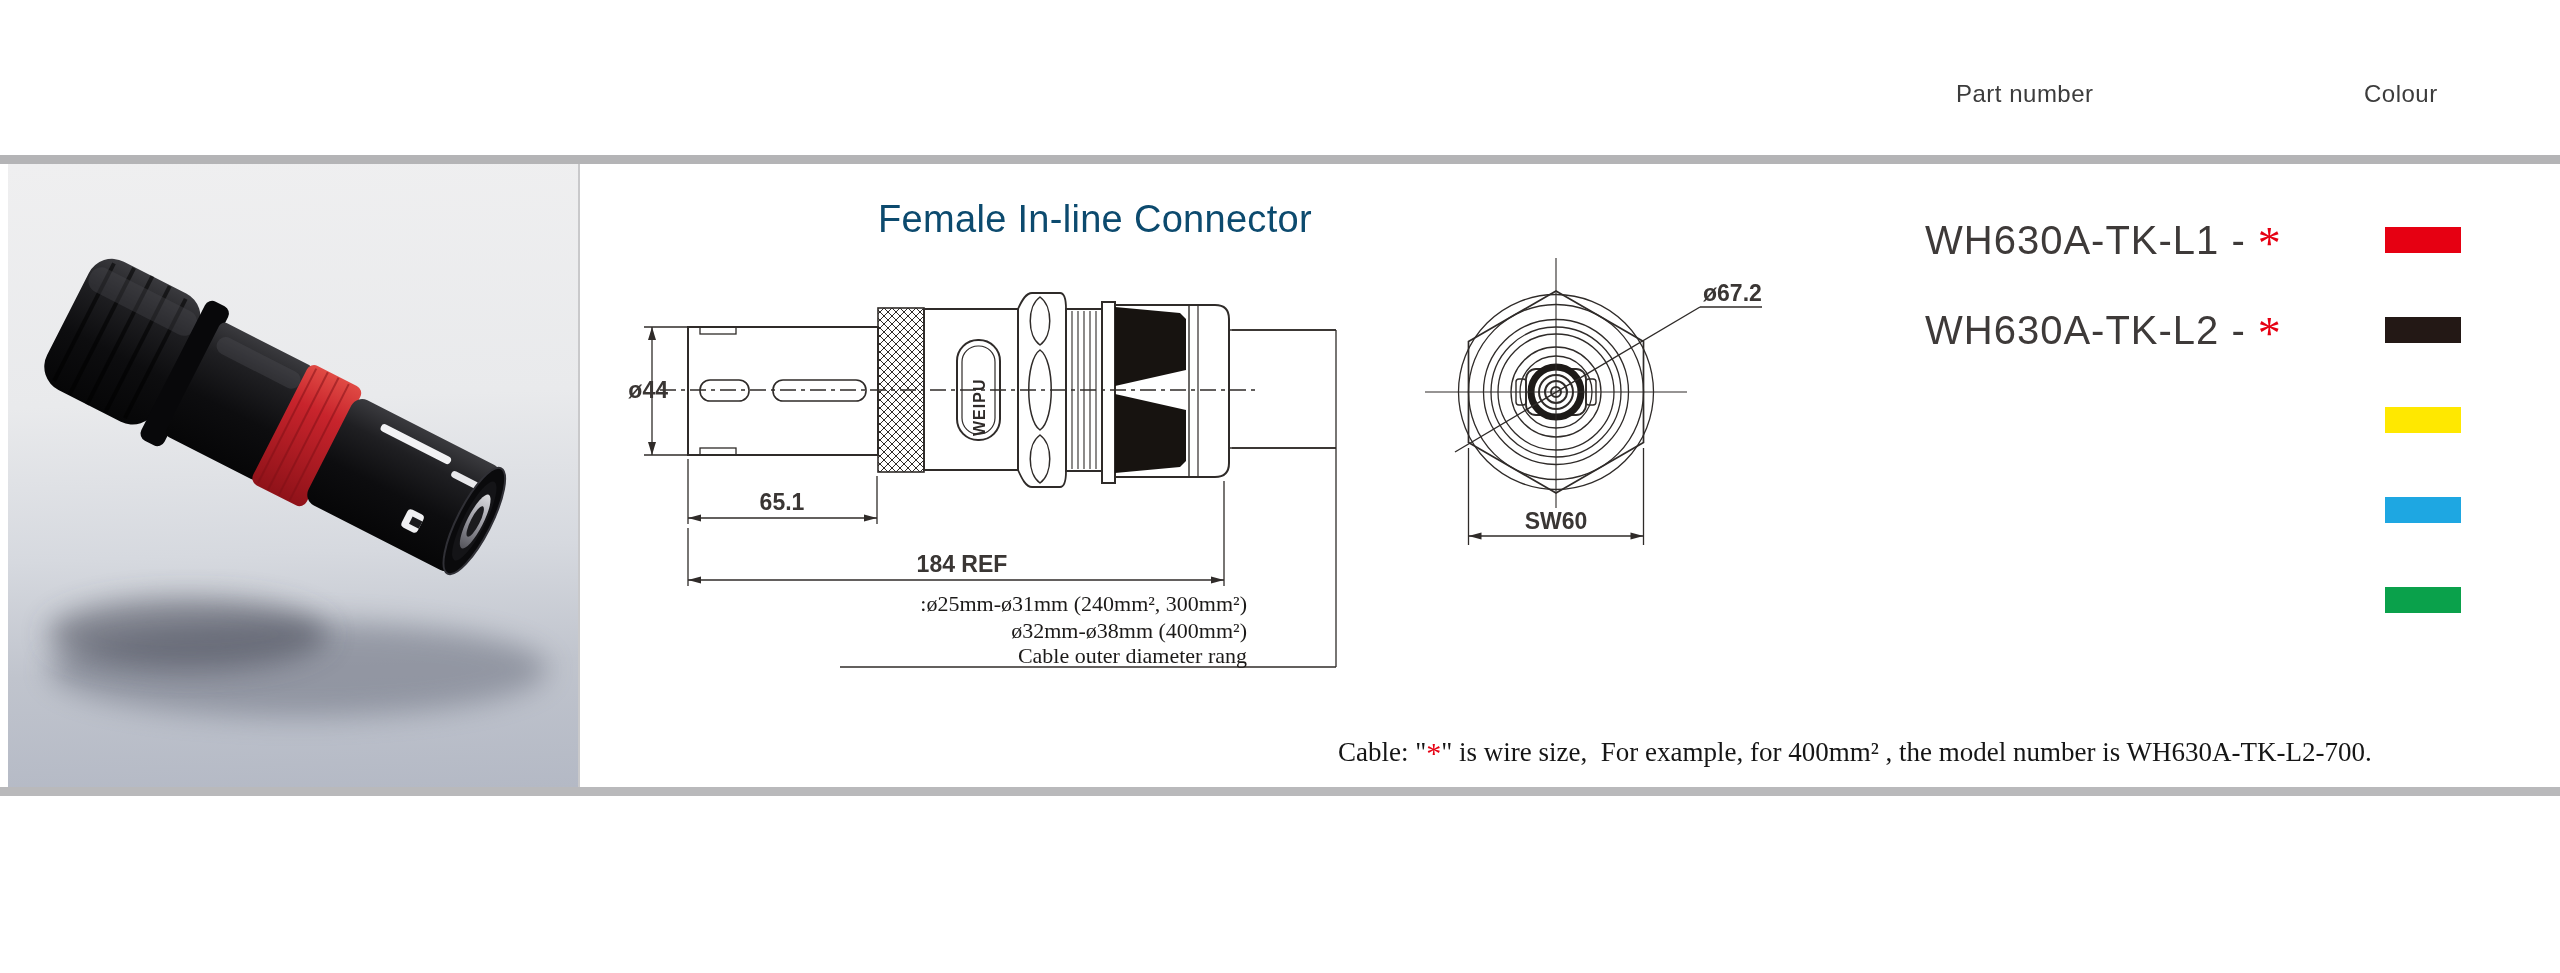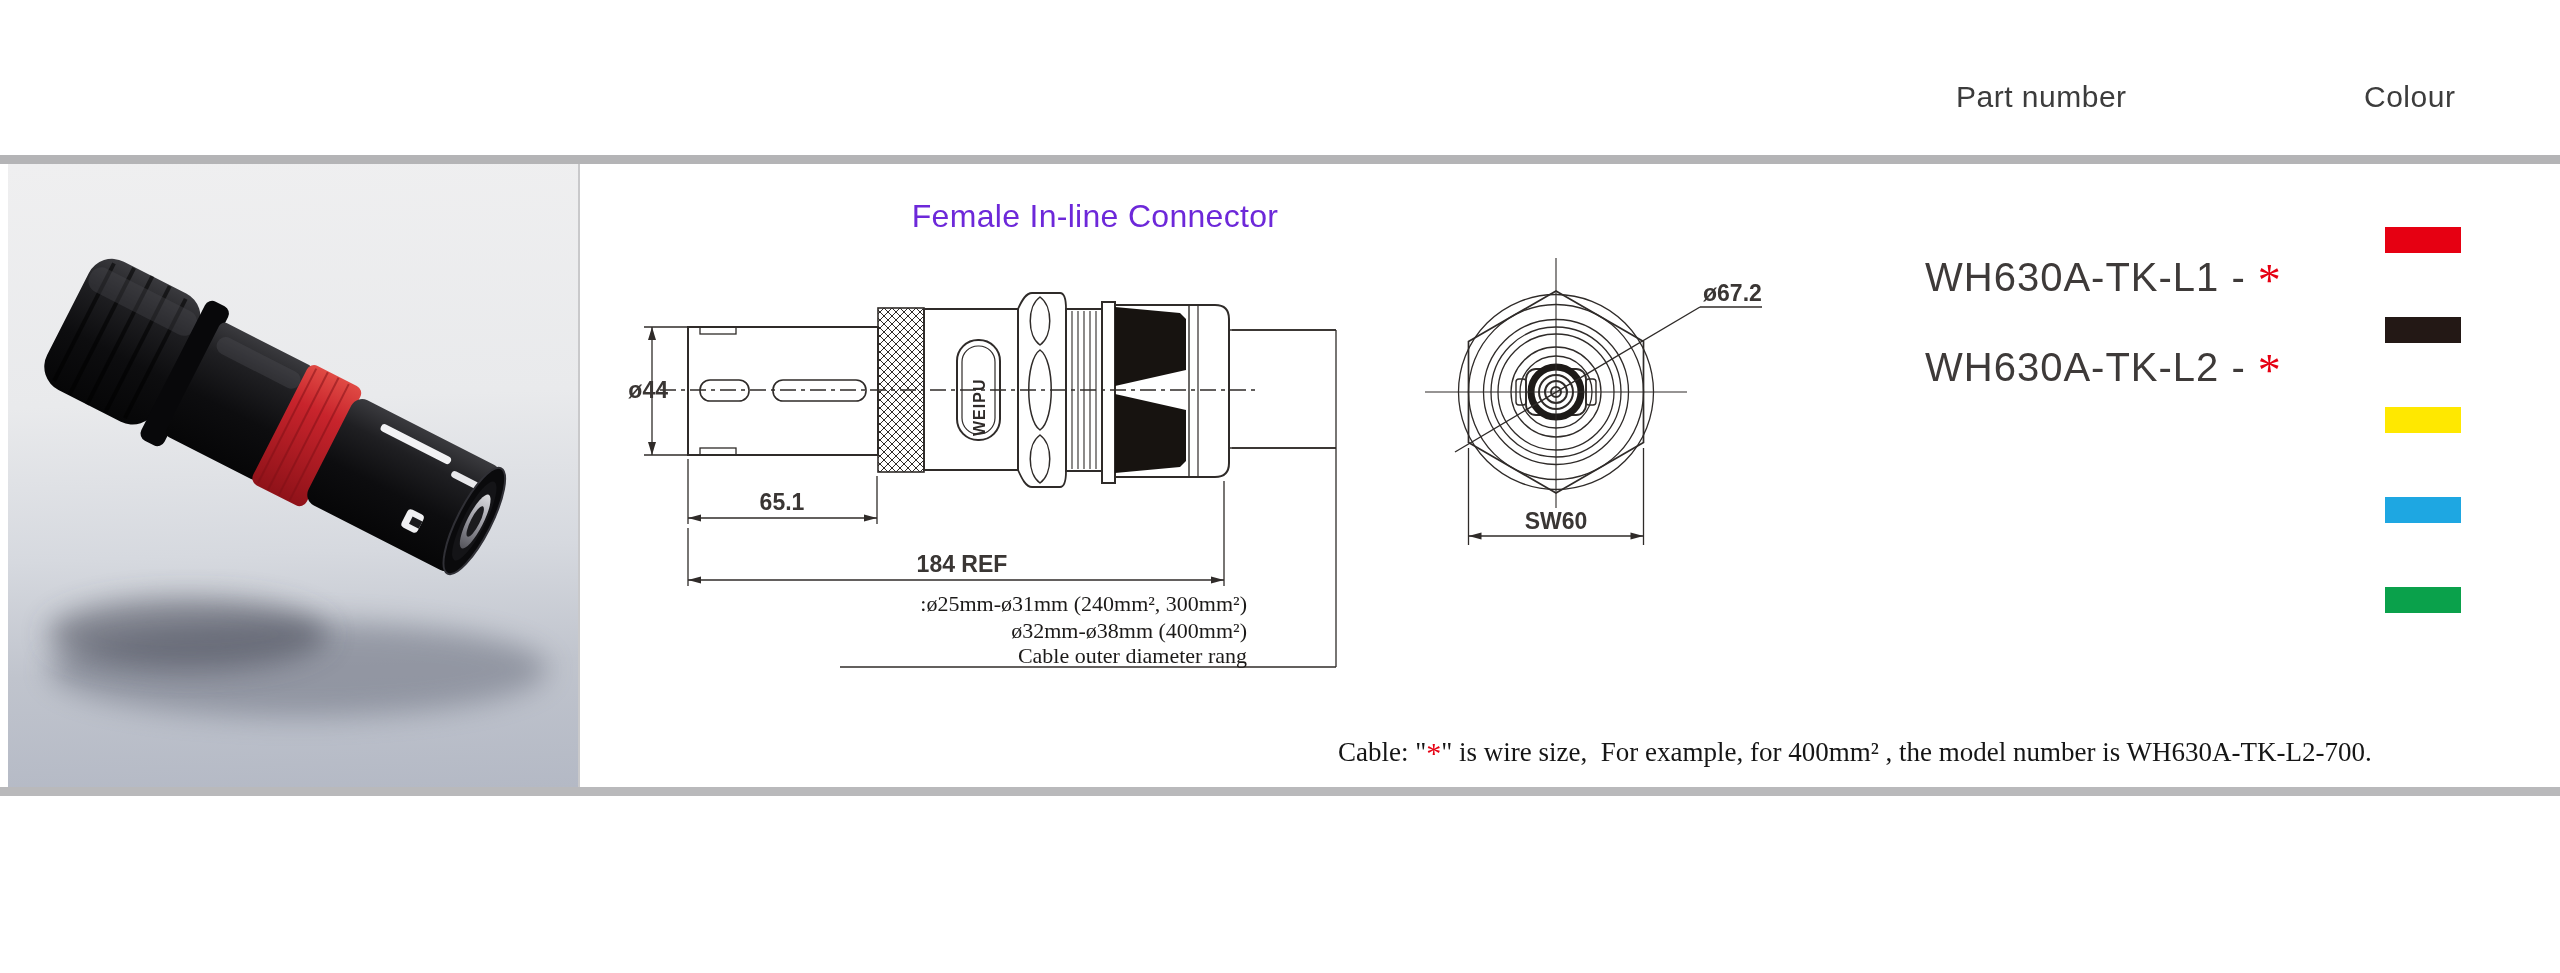--- a/index.html
+++ b/index.html
@@ -5,25 +5,25 @@
   html,body{margin:0;padding:0;background:#fff;}
   #page{position:relative;width:2560px;height:973px;background:#ffffff;overflow:hidden;
         font-family:"Liberation Sans",sans-serif;}
   .bar{position:absolute;left:0;width:2560px;height:9px;background:#b4b4b6;}
   #topbar{top:155px;}
   #bottombar{top:787px;background:#b9b9bb;}
   #photo{position:absolute;left:8px;top:164px;width:570px;height:623px;
          border-right:2px solid #c9c9cb;
          background:linear-gradient(178deg,#efeff0 0%,#e9eaec 38%,#d6d9df 62%,#c0c4cd 80%,#b4b9c5 100%);}
   #title{position:absolute;left:860px;top:198px;width:470px;text-align:center;
-         font-size:32px;font-weight:500;color:#6d28d9;letter-spacing:.3px;}
-  .colhead{position:absolute;top:80px;font-size:30px;font-weight:500;color:#3c3c3c;letter-spacing:.5px;}
+         font-size:38px;font-weight:500;color:#0c4a6e;letter-spacing:.3px;}
+  .colhead{position:absolute;top:80px;font-size:24px;font-weight:500;color:#3c3c3c;letter-spacing:.5px;}
   #head-part{left:1956px;} #head-colour{left:2364px;}
   .part-label{position:absolute;left:1925px;height:48px;line-height:48px;
-              font-size:40px;color:#3e3a39;letter-spacing:1px;white-space:pre;margin-top:37px;}
+              font-size:40px;color:#3e3a39;letter-spacing:1px;white-space:pre;}
   .star{color:#e60012;font-family:"Liberation Serif",serif;font-size:46px;vertical-align:-5px;}
   .swatch{position:absolute;left:2385px;width:76px;height:26px;}
   #notes{position:absolute;left:1338px;top:736px;font-family:"Liberation Serif",serif;
          font-size:27px;color:#161616;white-space:pre;}
   #notes .star{font-size:30px;vertical-align:-2px;}
   svg text{fill:#2f2b29;}
   .dimtxt{font-family:"Liberation Sans",sans-serif;font-size:23px;font-weight:600;fill:#3a3634;}
   .sertxt{font-family:"Liberation Serif",serif;font-size:22px;fill:#1c1a19;}
 </style>
 </head>

